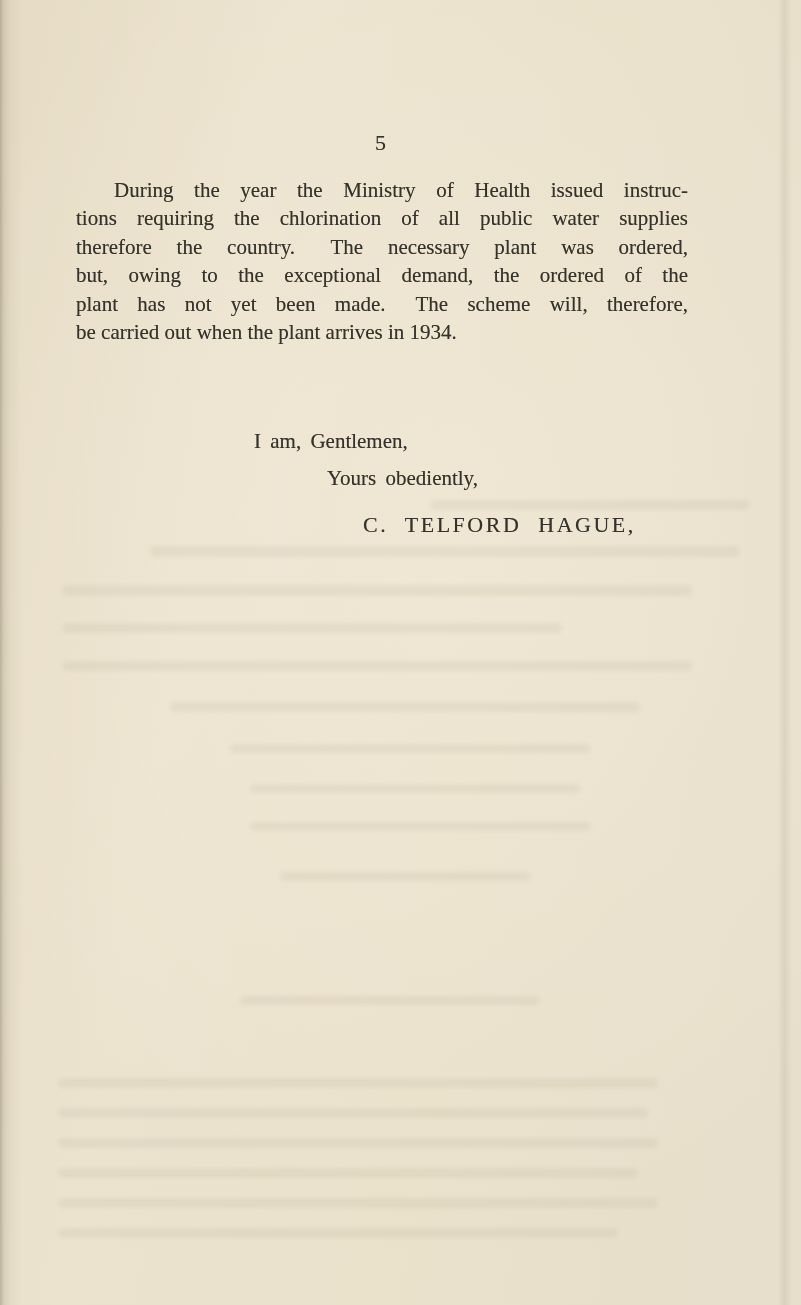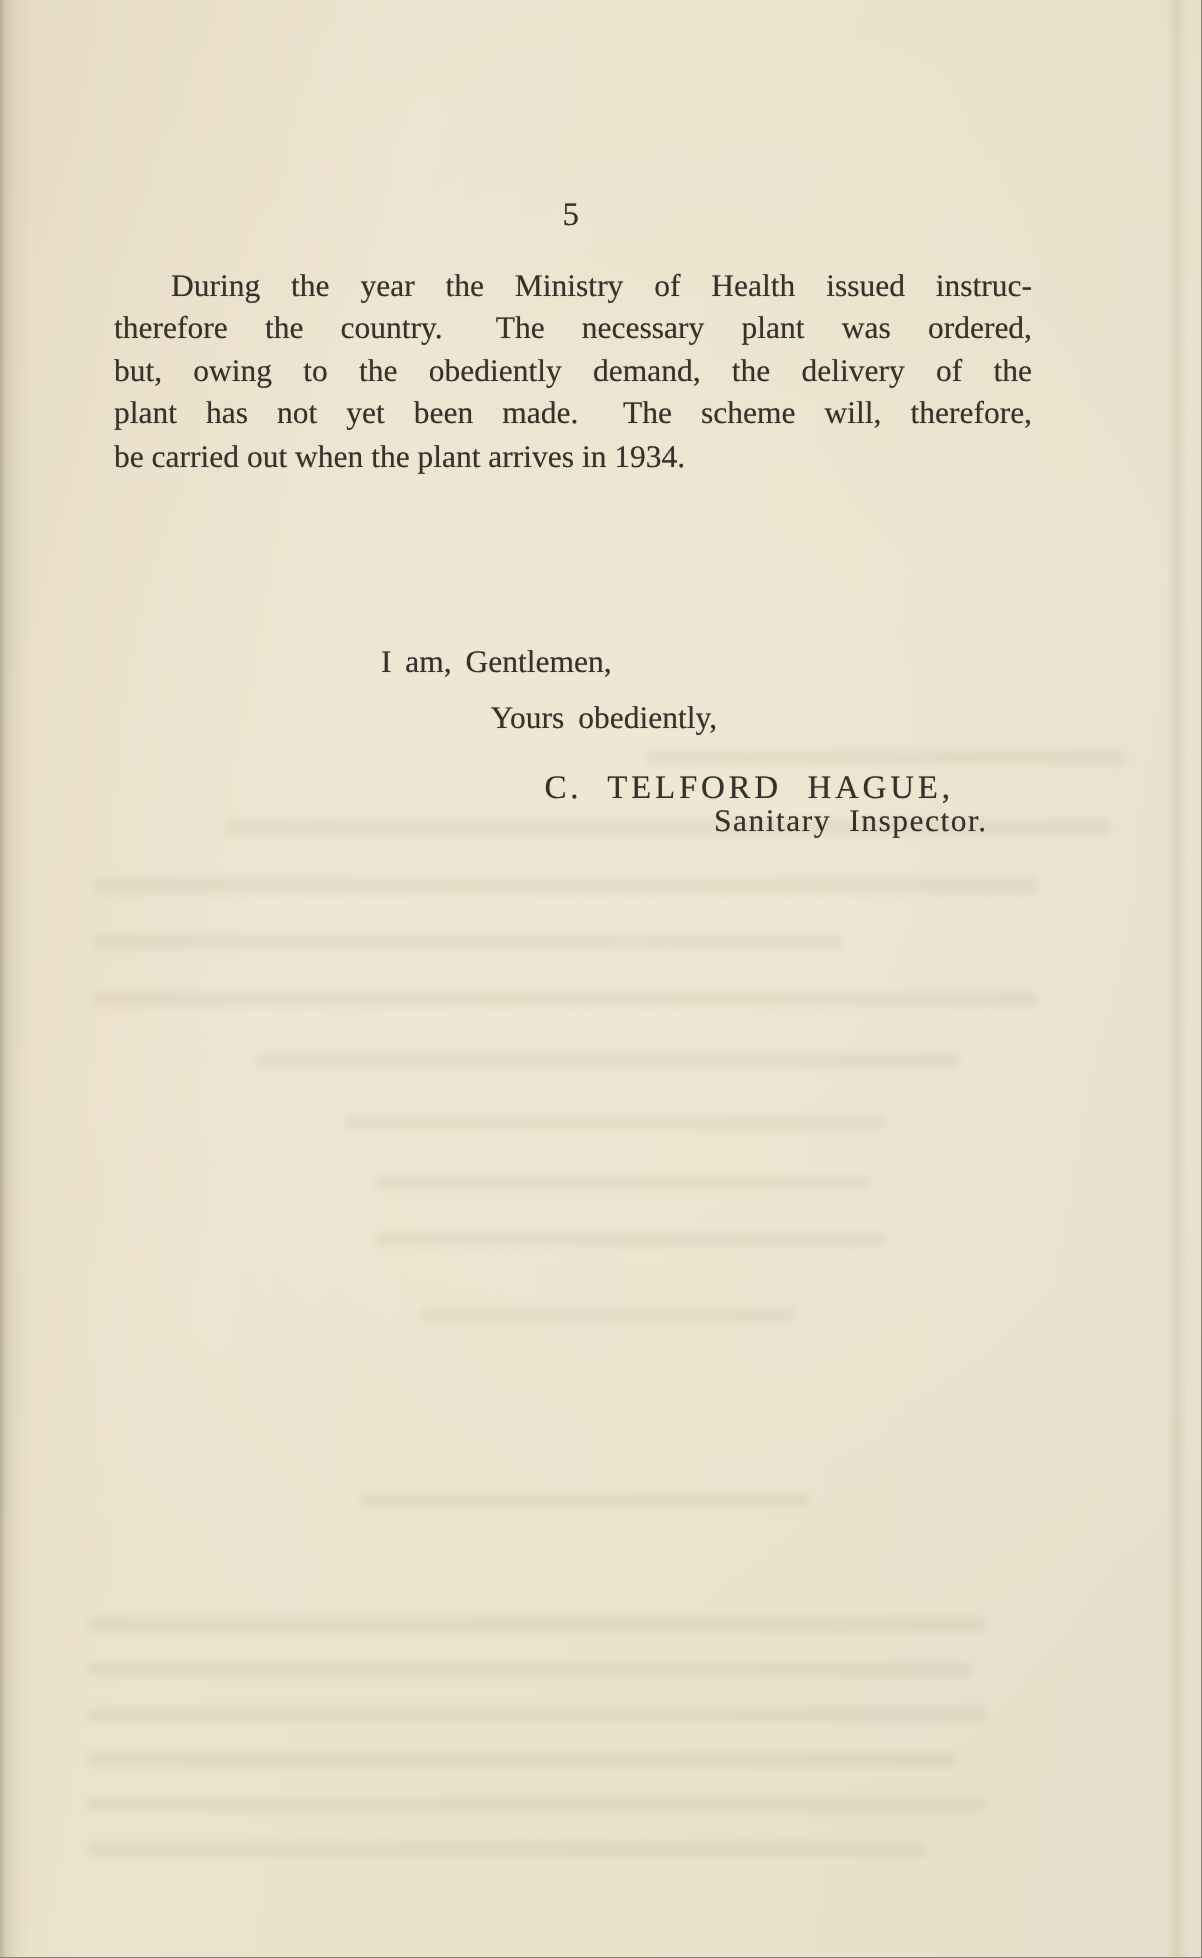--- a/index.html
+++ b/index.html
@@ -124,27 +124,27 @@
   <div class="ghost g13"></div>
   <div class="ghost g14"></div>
   <div class="ghost g15"></div>
   <div class="ghost g16"></div>
   <div class="ghost g17"></div>
 
   <div class="pagenum">5</div>
 
   <div class="para">
     <div class="pline indent">During the year the Ministry of Health issued instruc-</div>
+    <div class="pline">tions requiring the chlorination of all public water supplies</div>
     <div class="pline">therefore the country.  The necessary plant was ordered,</div>
-    <div class="pline">but, owing to the obediently demand, the delivery of the</div>
+    <div class="pline">but, owing to the exceptional demand, the ordered of the</div>
     <div class="pline">plant has not yet been made.  The scheme will, therefore,</div>
     <div class="pline last">be carried out when the plant arrives in 1934.</div>
   </div>
 
   <div class="sig salutation">I am, Gentlemen,</div>
 
   <div class="sig valediction">Yours obediently,</div>
 
   <div class="sig name">C. TELFORD HAGUE,</div>
 
-  <div class="sig title">Sanitary Inspector.</div>
 
 </div>
 
 </body></html>

